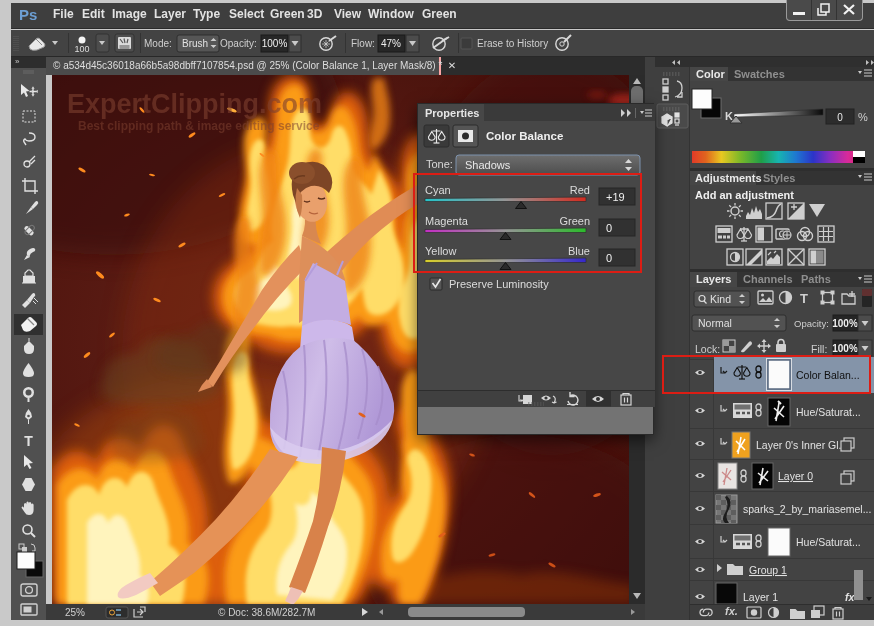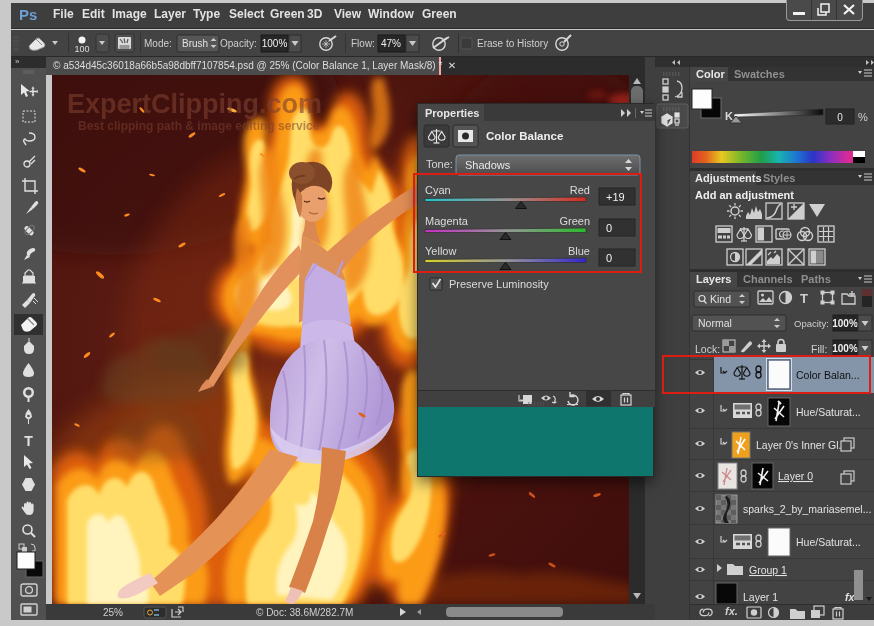--- a/index.html
+++ b/index.html
@@ -17,25 +17,25 @@
 #optbar { left:3px; top:30px; width:868px; height:27px; background:#434343; border-bottom:1px solid #282828; }
 
 #toolhead { left:3px; top:57px; width:35px; height:11px; background:#2d2d2d; color:#c9c9c9; font-size:8px; line-height:10px; padding-left:4px; letter-spacing:-1px;}
 #toolbar { left:3px; top:68px; width:35px; height:552px; background:#505050; }
 
 #tabbar { left:38px; top:57px; width:609px; height:18px; background:#2c2c2c; }
 #doctab { left:0px; top:0px; width:395px; height:18px; background:#4b4b4b; color:#dddddd; font-size:10px; line-height:17px; padding-left:7px; border-right:2px solid #fca5a5; white-space:nowrap; }
 #canvaswrap { left:44px; top:75px; width:583px; height:529px; overflow:hidden; background:#53150f; }
 #vscroll { left:621px; top:75px; width:16px; height:529px; background:#2a2a2a; }
 #rband { left:637px; top:57px; width:10px; height:563px; background:#3f3f3f; }
-#statusbar { left:38px; top:604px; width:599px; height:16px; background:#3a3a3a; color:#cccccc; font-size:10px;padding-left:38px; }
+#statusbar { left:38px; top:604px; width:599px; height:16px; background:#3a3a3a; color:#cccccc; font-size:10px; }
 
 #dock { left:647px; top:57px; width:224px; height:563px; background:#ef4444; }
 
-#props { left:409px; top:103px; width:237px; height:374px; background:#0f766e; box-shadow:0 5px 14px rgba(0,0,0,0.55); border:1px solid #2a2a2a; }
+#props { left:409px; top:103px; width:237px; height:332px; background:#737373; box-shadow:0 5px 14px rgba(0,0,0,0.55); border:1px solid #2a2a2a; }
 
 .redrect { position:absolute; border:2px solid #dc1d14; }
 </style>
 </head>
 <body>
 <div id="win">
   <div id="menubar" class="abs"></div>
   <div id="pslogo" class="abs">Ps</div>
   <span class="abs mitem" style="left:45px">File</span>
   <span class="abs mitem" style="left:74px">Edit</span>

